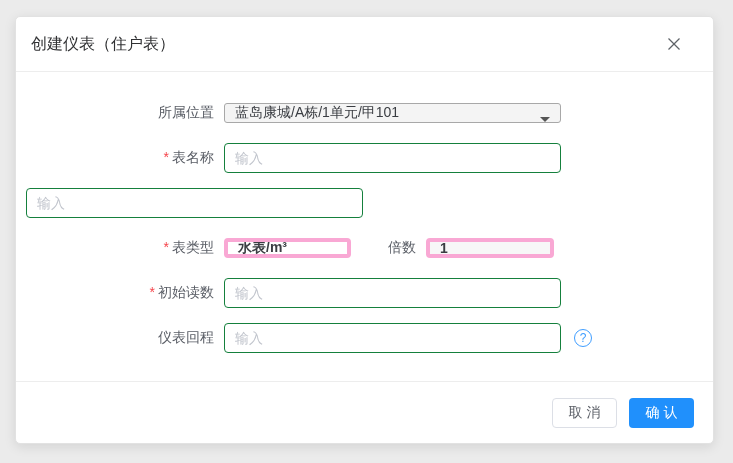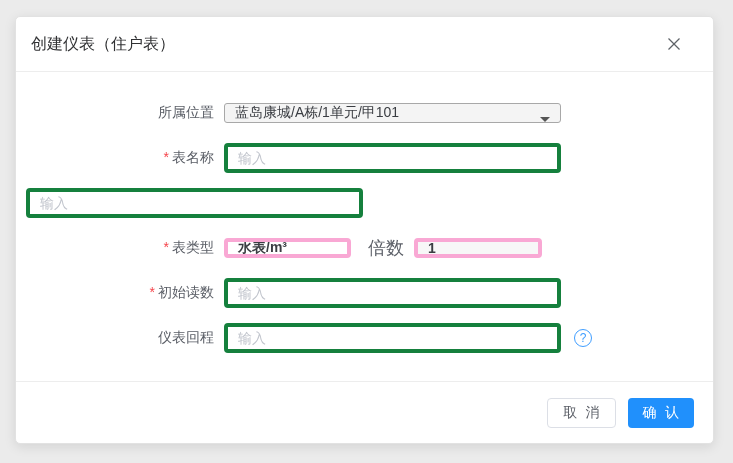--- a/index.html
+++ b/index.html
@@ -42,21 +42,21 @@
     width: 198px; flex: 0 0 198px;
     text-align: right;
     font-size: 14px; color: #5a5e66;
     padding-right: 0;
     white-space: nowrap;
   }
   .req { font-size: 14px; margin-right: 3px; }
   .gap { width: 10px; flex: 0 0 10px; }
   .text-input {
     width: 337px; height: 30px;
-    border: 4px solid #15803d; border-radius: 4px;
+    border: 1px solid #15803d; border-radius: 4px;
     padding: 0 10px;
     font-size: 14px; color: #333;
     font-family: "Liberation Sans", sans-serif;
     outline: none; background: #fff;
   }
   .text-input::placeholder { color: #c0c4cc; }
   .select {
     position: relative;
     display: flex; align-items: center;
     height: 20px;
@@ -83,43 +83,43 @@
     font-weight: bold;
   }
   .select-sm::after {
     content: ""; position: absolute; right: 10px; top: 13px;
     border-left: 4px solid transparent; border-right: 4px solid transparent;
     border-top: 5px solid #9a9a9a;
   }
   .select-type { width: 127px; }
   .select-mult { width: 128px; background: #f7f7f7; }
   .inline-label {
-    margin-left: 17px; margin-right: 10px;
-    font-size: 18px; color: #5a5e66; white-space: nowrap;
+    margin-left: 37px; margin-right: 10px;
+    font-size: 14px; color: #5a5e66; white-space: nowrap;
   }
   .help-icon {
     width: 18px; height: 18px; flex: 0 0 18px;
     margin-left: 13px;
     border: 1px solid #409eff; border-radius: 50%;
     color: #409eff;
     font-size: 12px; line-height: 16px;
     display: flex; align-items: center; justify-content: center;
     cursor: pointer;
   }
   .dlg-footer {
     flex: 0 0 62px; height: 62px;
     border-top: 1px solid #ededed;
     display: flex; align-items: center; justify-content: flex-end;
     padding-right: 19px; gap: 12px;
   }
   .btn {
     height: 30px; min-width: 65px;
     padding: 0 15px;
     font-size: 14px;
-    font-family: Liberation Mono, monospace;
+    font-family: Liberation Sans, sans-serif;
     border-radius: 4px;
     cursor: pointer;
     display: flex; align-items: center; justify-content: center;
     white-space: nowrap;
   }
   .btn-cancel {
     background: #fff; color: #5a5e66;
     border: 1px solid #dcdfe6;
   }
   .btn-confirm {

